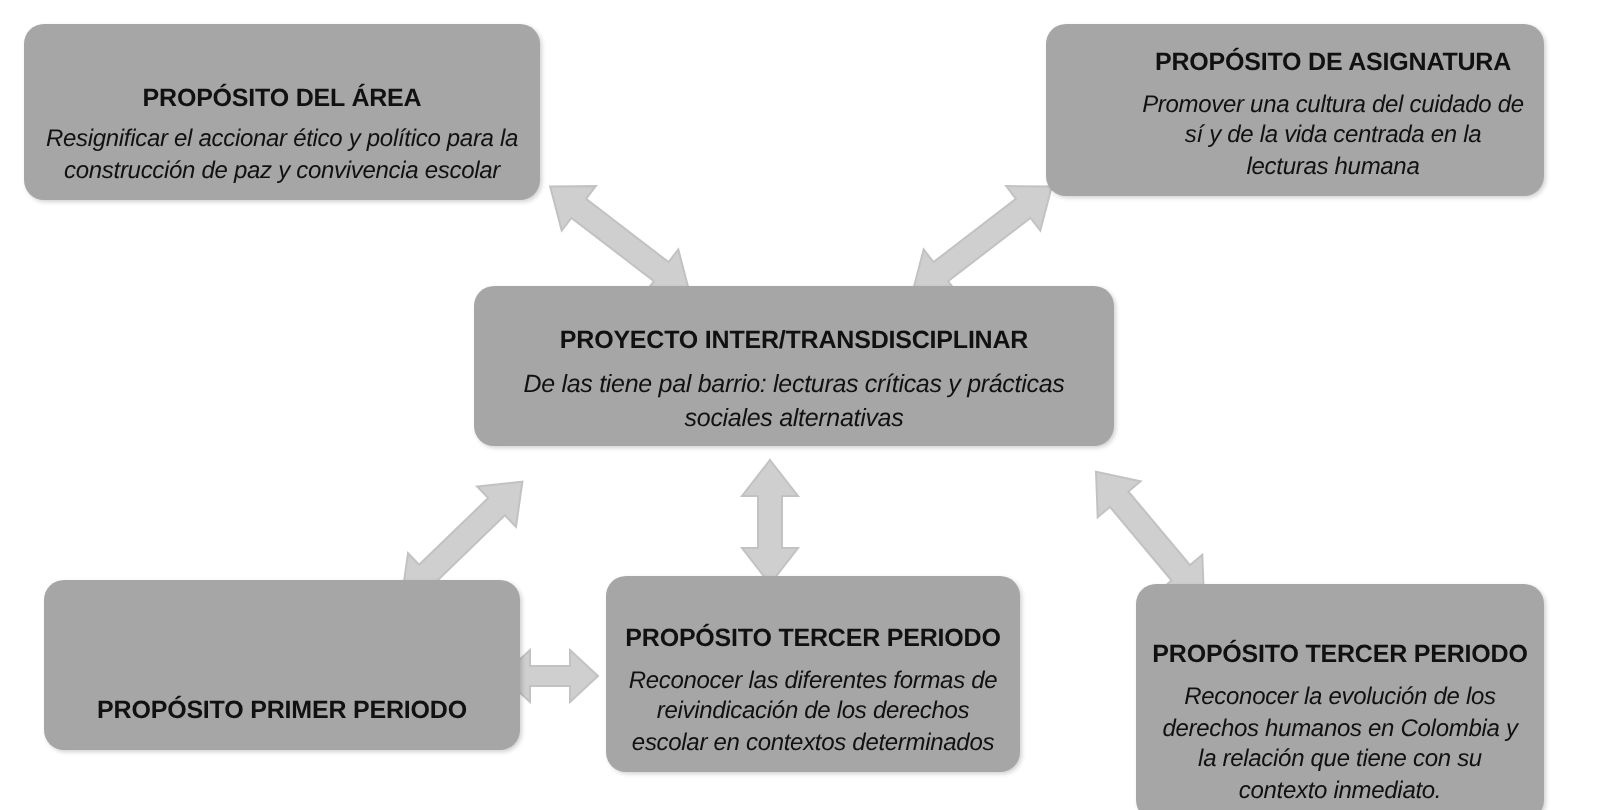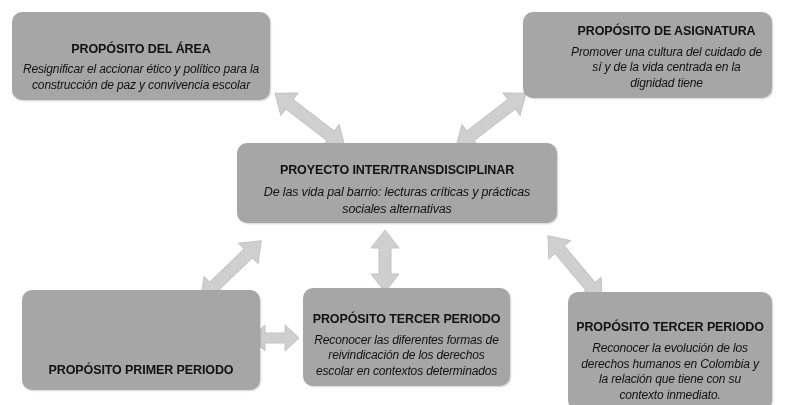--- a/index.html
+++ b/index.html
@@ -42,21 +42,21 @@
     font-style: italic;
     font-weight: normal;
     font-size: 12px;
     line-height: 1.32;
     letter-spacing: -0.15px;
   }
   
   #node-area       { left: 12px;  top: 12px;  width: 258px; height: 88px; }
   #node-asignatura { left: 523px; top: 12px;  width: 249px; height: 86px; padding-left: 48px; }
   #node-proyecto   { left: 237px; top: 143px; width: 320px; height: 80px; }
-  #node-p1         { left: 22px;  top: 290px; width: 238px; height: 100px; }
+  #node-p1         { left: 22px;  top: 290px; width: 238px; height: 85px; }
   #node-p2         { left: 303px; top: 288px; width: 207px; height: 98px; }
   #node-p3         { left: 568px; top: 292px; width: 204px; height: 118px; }
 
   #node-proyecto .title { font-size: 12.5px; }
   #node-proyecto .subtitle { font-size: 12.5px; }
 
   
   .arrow {
     position: absolute;
     z-index: 1;
@@ -120,26 +120,26 @@
     </svg>
   </div>
 
   <div class="node" id="node-area">
     <div class="title">PROPÓSITO DEL ÁREA</div>
     <div class="subtitle">Resignificar el accionar ético y político para la construcción de paz y convivencia escolar</div>
   </div>
 
   <div class="node" id="node-asignatura">
     <div class="title">PROPÓSITO DE ASIGNATURA</div>
-    <div class="subtitle">Promover una cultura del cuidado de sí y de la vida centrada en la dignidad tiene</div>
+    <div class="subtitle">Promover una cultura del cuidado de sí y de la vida centrada en la lecturas humana</div>
   </div>
 
   <div class="node" id="node-proyecto">
     <div class="title">PROYECTO INTER/TRANSDISCIPLINAR</div>
-    <div class="subtitle">De las vida pal barrio: lecturas críticas y prácticas sociales alternativas</div>
+    <div class="subtitle">De las tiene pal barrio: lecturas críticas y prácticas sociales alternativas</div>
   </div>
 
   <div class="node" id="node-p1">
     <div class="title">PROPÓSITO PRIMER PERIODO</div>
   </div>
 
   <div class="node" id="node-p2">
     <div class="title">PROPÓSITO TERCER PERIODO</div>
     <div class="subtitle">Reconocer las diferentes formas de reivindicación de los derechos escolar en contextos determinados</div>
   </div>

